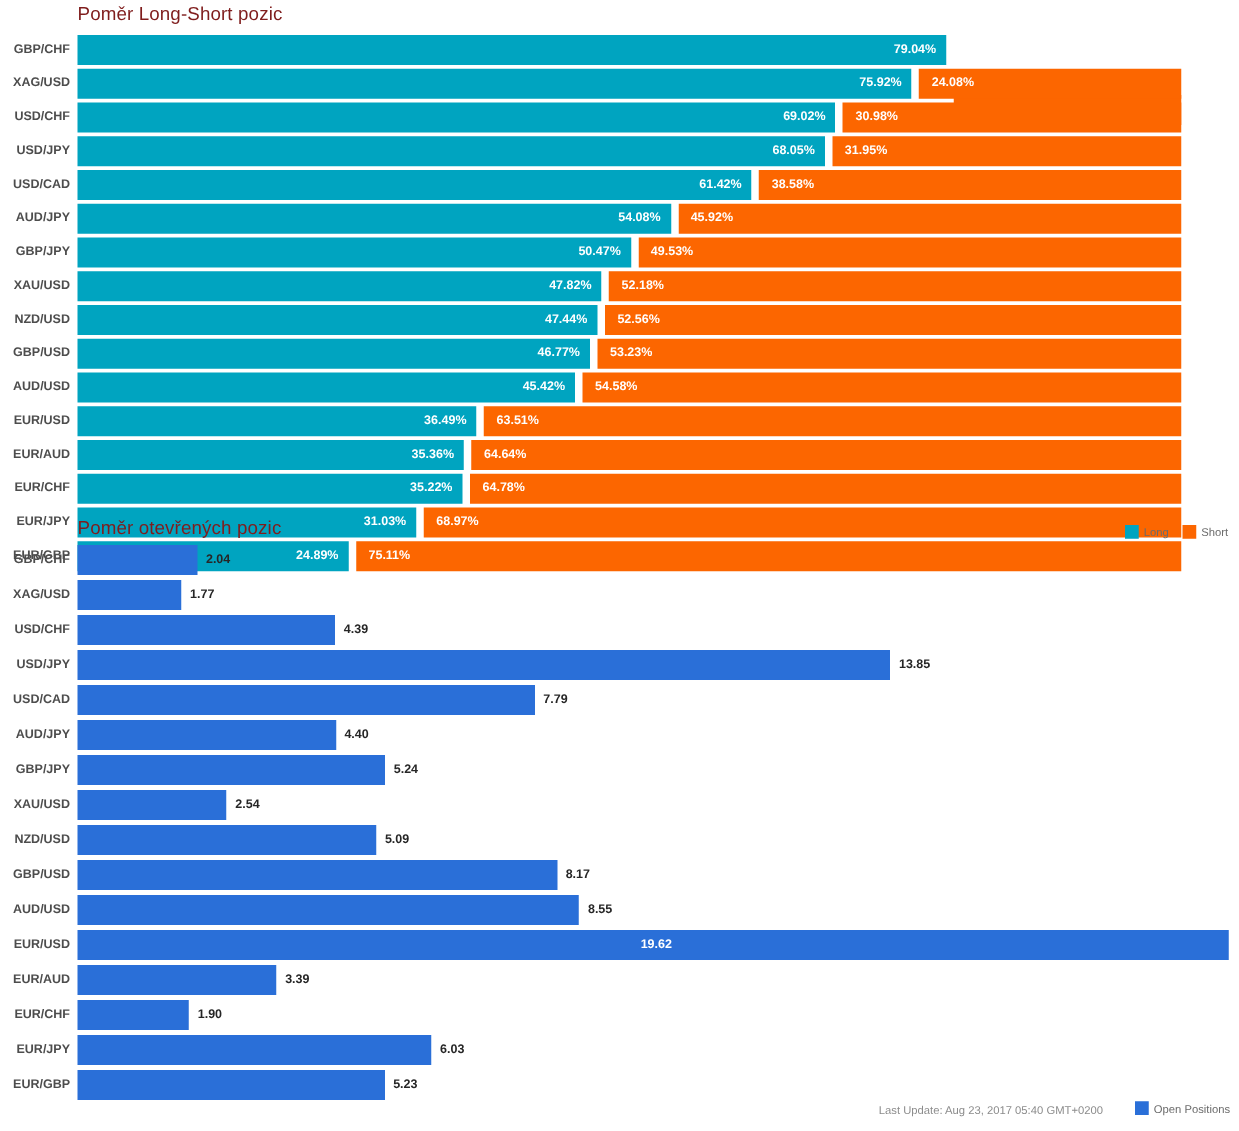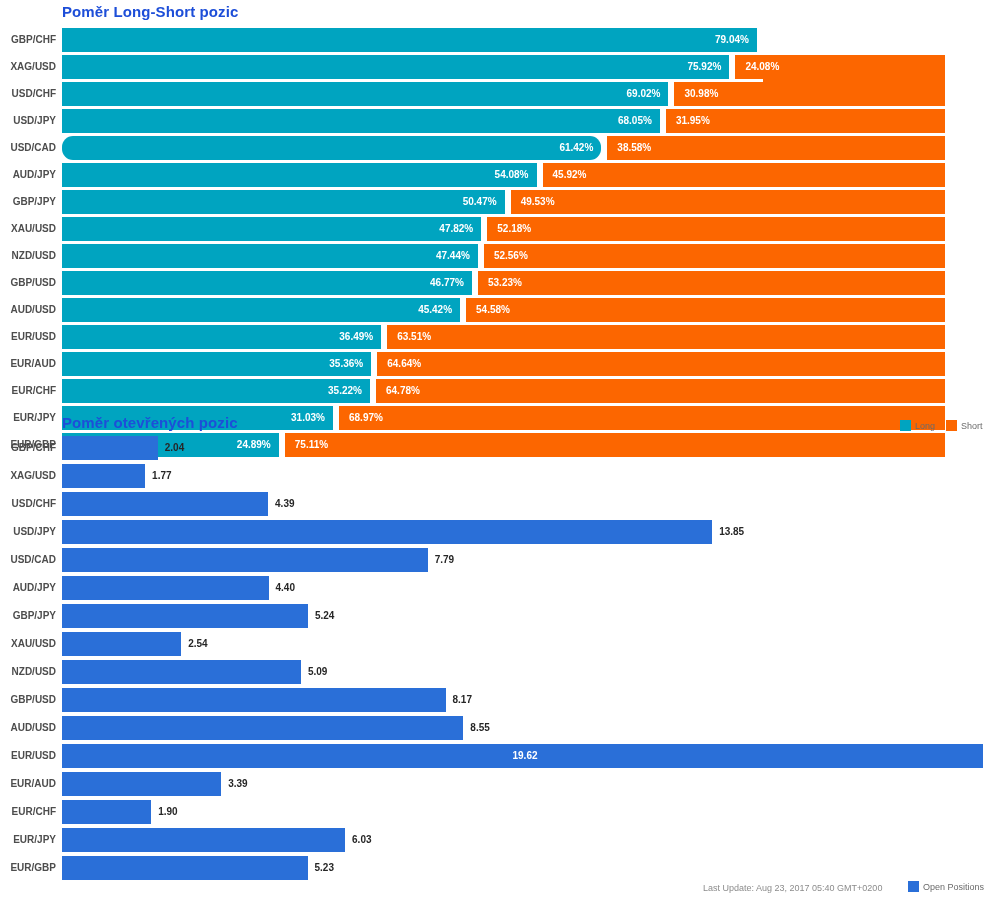--- a/index.html
+++ b/index.html
@@ -22,22 +22,22 @@
     left: 0;
     top: 0;
     width: 991px;
     height: 440px;
   }
   .chart-title {
     position: absolute;
     left: 62px;
     top: 3px;
     font-size: 15px;
-    font-weight: bold;
-    color: #1d4ed8;
+    font-weight: normal;
+    color: #7f1d1d;
     letter-spacing: 0.1px;
     white-space: nowrap;
   }
   .ls-rows {
     position: absolute;
     left: 0;
     top: 28px;
     width: 991px;
   }
   .ls-row {
@@ -254,21 +254,21 @@
             <span class="bar-val">68.05%</span>
           </div>
           <div class="bar-short" style="width: calc(31.95% - 3px);">
             <span class="bar-val">31.95%</span>
           </div>
         </div>
       </div>
       <div class="ls-row">
         <div class="ls-label">USD/CAD</div>
         <div class="ls-track">
-          <div class="bar-long" style="width: calc(61.42% - 3px); border-radius: 11px;">
+          <div class="bar-long" style="width: calc(61.42% - 3px);">
             <span class="bar-val">61.42%</span>
           </div>
           <div class="bar-short" style="width: calc(38.58% - 3px);">
             <span class="bar-val">38.58%</span>
           </div>
         </div>
       </div>
       <div class="ls-row">
         <div class="ls-label">AUD/JPY</div>
         <div class="ls-track">

